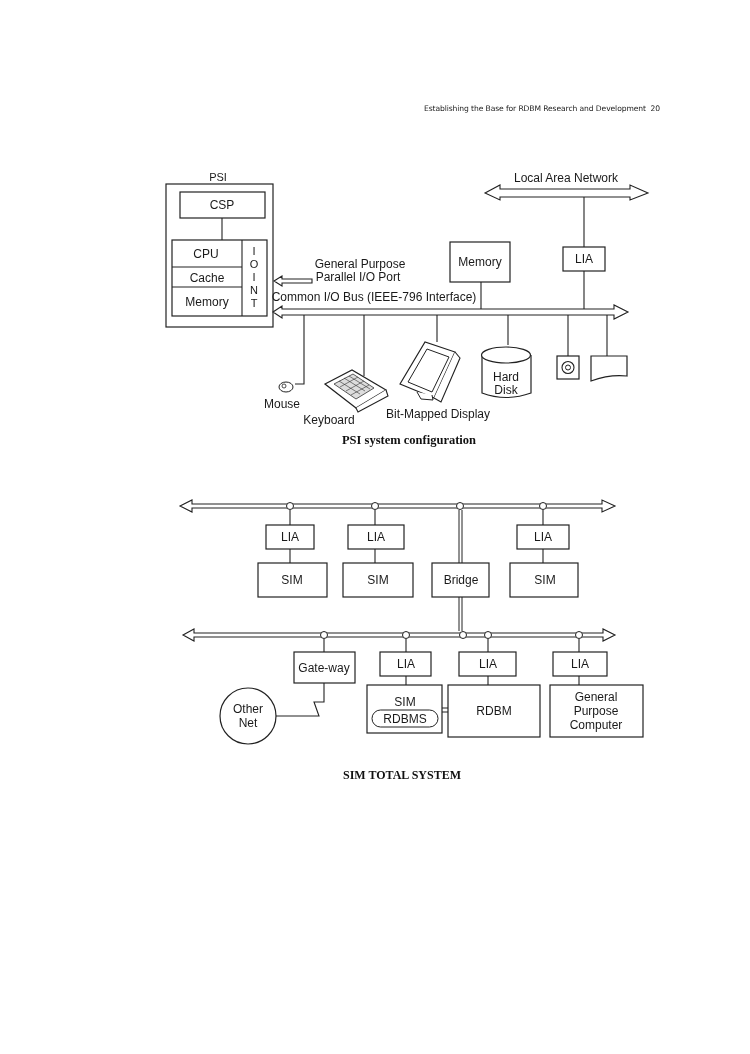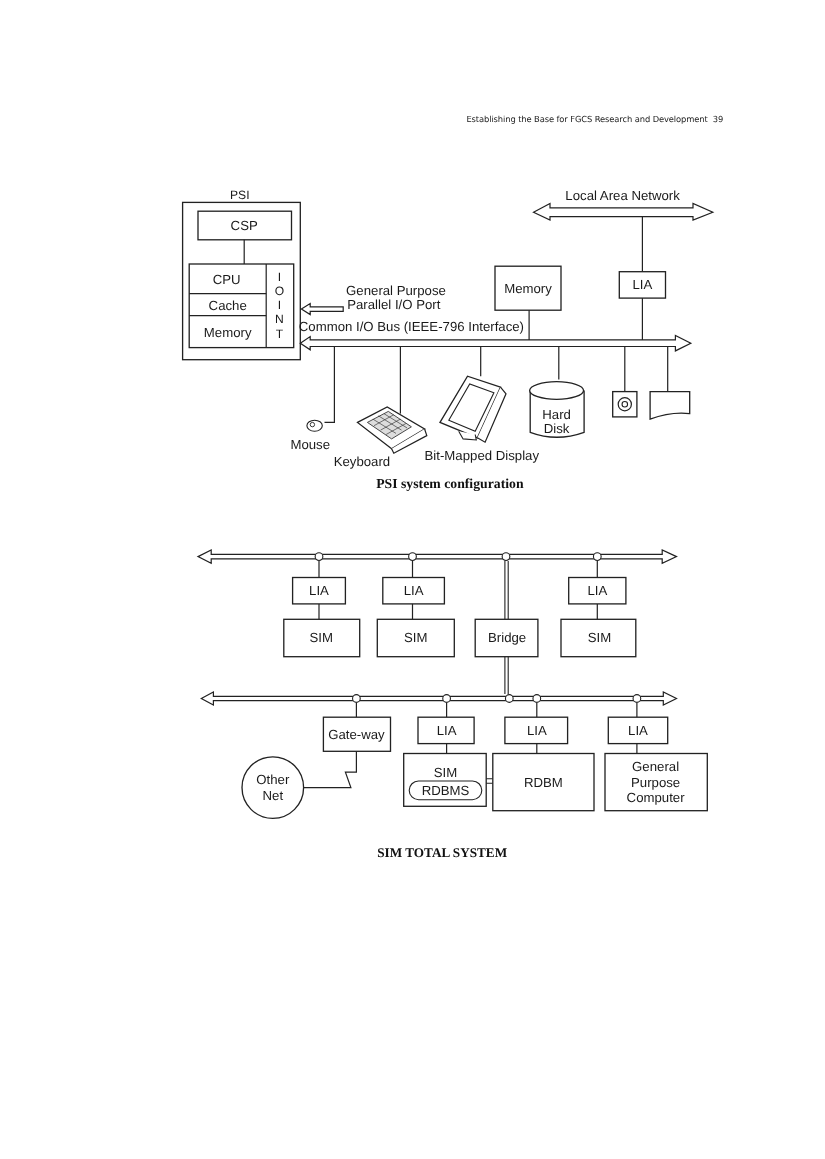--- a/index.html
+++ b/index.html
@@ -9,21 +9,21 @@
   svg text { font-family:"Liberation Sans", sans-serif; fill:#1a1a1a; }
   .cap { font-family:"Liberation Serif", serif; font-weight:bold; fill:#111; }
   .box { fill:#fff; stroke:#222; stroke-width:1.2; }
   .ln { stroke:#222; stroke-width:1.1; fill:none; }
   .bus { fill:#fff; stroke:#222; stroke-width:1.1; }
 </style>
 </head>
 <body>
 
 <div class="running-head">
-  <span>Establishing the Base for FGCS Research and Development</span>&nbsp;&nbsp;<span>39</span>
+  <span>Establishing the Base for RDBM Research and Development</span>&nbsp;&nbsp;<span>20</span>
 </div>
 
 <svg width="750" height="1054" viewBox="0 0 750 1054">
   <defs>
     <marker id="ah" markerWidth="6" markerHeight="6" refX="3" refY="3" orient="auto">
       <path d="M0,0 L6,3 L0,6" fill="none" stroke="#222" stroke-width="1"></path>
     </marker>
   </defs>
 
   <g>

